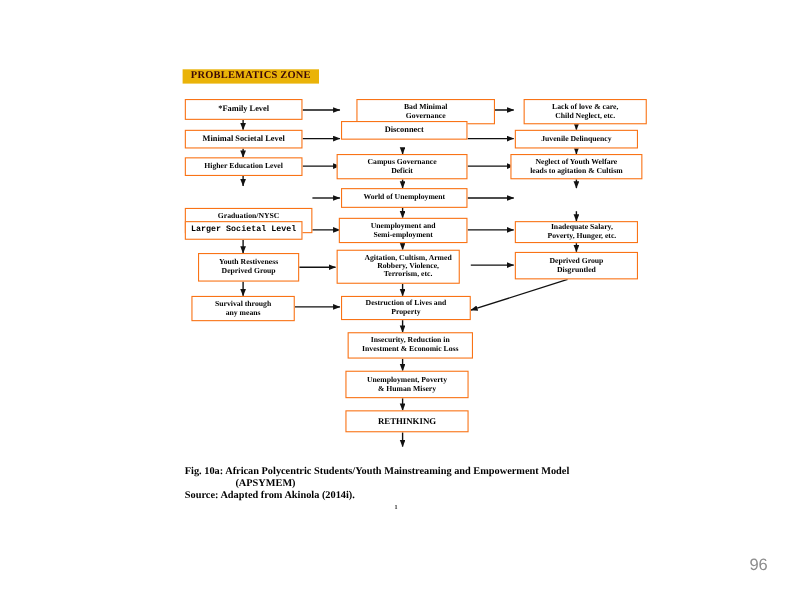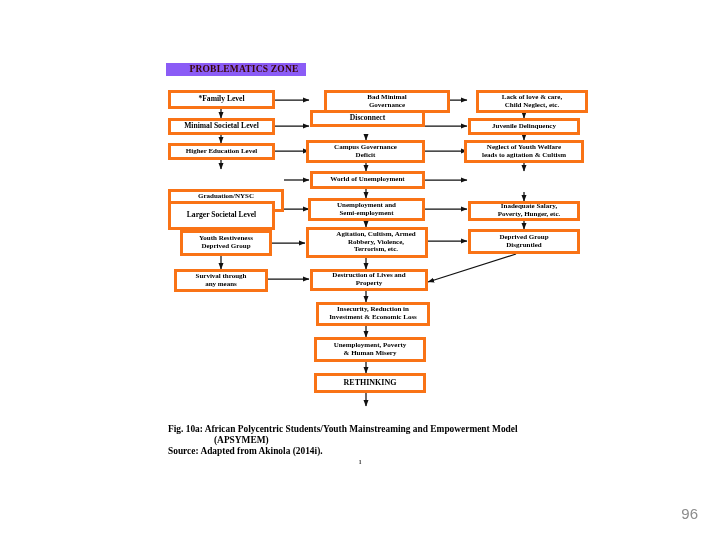--- a/index.html
+++ b/index.html
@@ -23,38 +23,37 @@
     height: 540px;
   }
 
   
   #zone-banner {
     position: absolute;
     left: 166px;
     top: 63px;
     width: 124px;
     height: 13px;
-    background: #8b5cf6;
+    background: #eab308;
     color: #3a0707;
     font-family: "Liberation Serif", "DejaVu Serif", serif;
     font-weight: bold;
     font-size: 9.5px;
     letter-spacing: 0.2px;
     line-height: 13px;
     text-align: center;
     white-space: nowrap;
     overflow: hidden;
-    padding-left: 16px;
   }
 
   
   .fbox {
     position: absolute;
     box-sizing: border-box;
-    border: 3px solid #f97316;
+    border: 1px solid #f97316;
     background: #ffffff;
     display: flex;
     align-items: center;
     justify-content: center;
     text-align: center;
     font-family: "Liberation Serif", "DejaVu Serif", serif;
     font-weight: bold;
     color: #000000;
     line-height: 1.12;
     padding: 0 2px;
@@ -182,21 +181,21 @@
   </div>
 
   <div class="fbox s85" style="left:168px; top:143px; width:107px; height:17px;">
     <span class="txt">Higher Education Level</span>
   </div>
 
   <div class="fbox s85" style="left:168px; top:169px; width:116px; height:23px;margin-top:20px;">
     <span class="txt">Graduation/NYSC<br>(12million graduates/year)</span>
   </div>
 
-  <div class="fbox s9" style="left:168px; top:201px; width:107px; height:29px;">
+  <div class="fbox s9" style="left:168px; top:201px; width:107px; height:17px;font-family:Liberation Mono, monospace;">
     <span class="txt">Larger Societal Level</span>
   </div>
 
   <div class="fbox s85" style="left:180px; top:230px; width:92px; height:26px;">
     <span class="txt">Youth Restiveness<br>Deprived Group</span>
   </div>
 
   <div class="fbox s85" style="left:174px; top:269px; width:94px; height:23px;">
     <span class="txt">Survival through<br>any means</span>
   </div>
@@ -214,21 +213,21 @@
   </div>
 
   <div class="fbox s85" style="left:310px; top:171px; width:115px; height:18px;">
     <span class="txt">World of Unemployment</span>
   </div>
 
   <div class="fbox s85" style="left:308px; top:198px; width:117px; height:23px;">
     <span class="txt">Unemployment and<br>Semi-employment</span>
   </div>
 
-  <div class="fbox s85" style="left:306px; top:227px; width:122px; height:31px;padding-left:20px;">
+  <div class="fbox s85" style="left:306px; top:227px; width:112px; height:31px;padding-left:20px;">
     <span class="txt">Agitation, Cultism, Armed<br>Robbery, Violence,<br>Terrorism, etc.</span>
   </div>
 
   <div class="fbox s85" style="left:310px; top:269px; width:118px; height:22px;">
     <span class="txt">Destruction of Lives and<br>Property</span>
   </div>
 
   <div class="fbox s85" style="left:316px; top:302px; width:114px; height:24px;">
     <span class="txt">Insecurity, Reduction in<br>Investment &amp; Economic Loss</span>
   </div>

